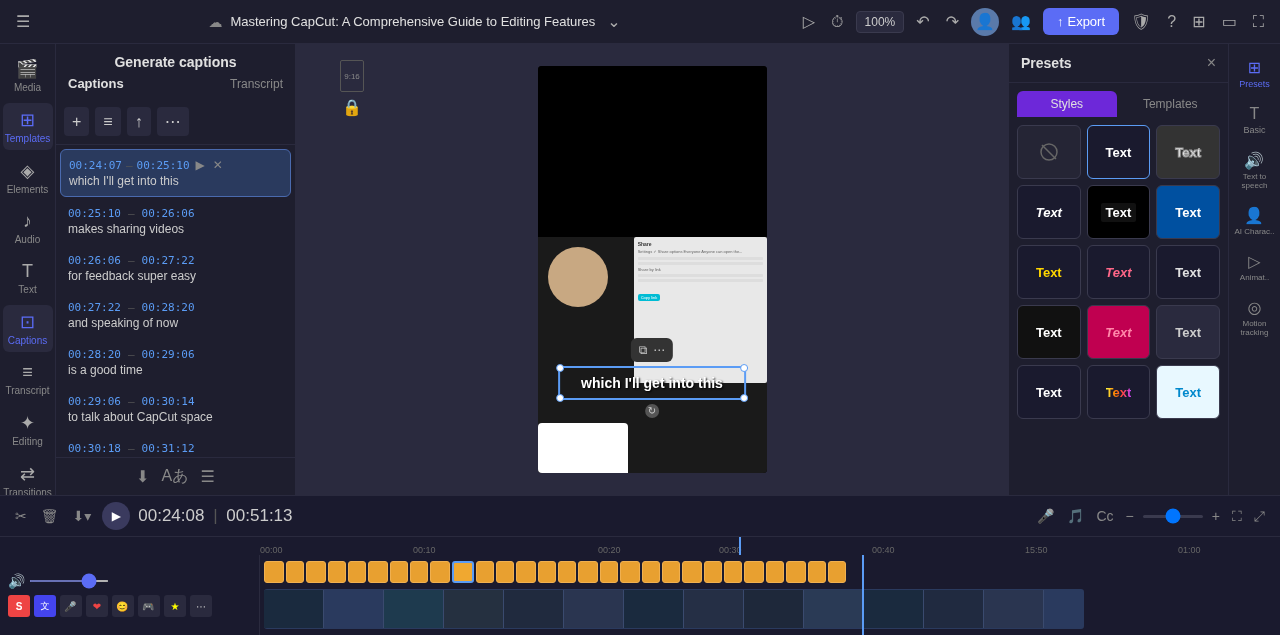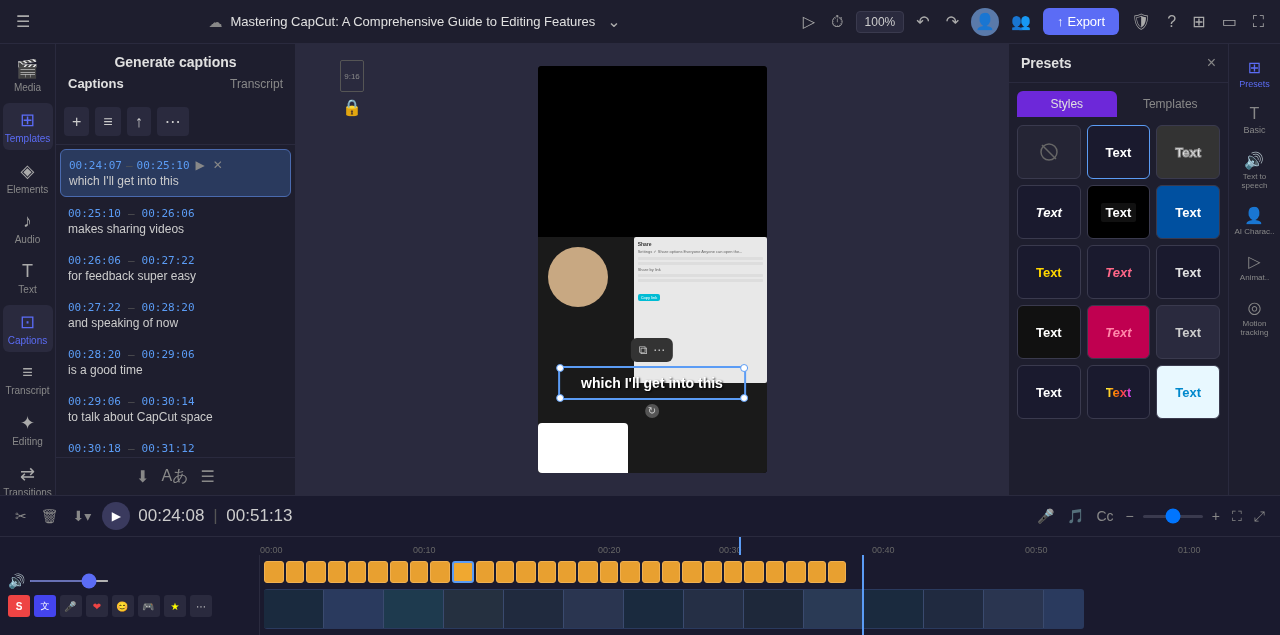--- a/index.html
+++ b/index.html
@@ -449,21 +449,21 @@
       <div style="position:absolute;left:30%;display:flex;flex-direction:column;align-items:flex-end;margin-left:32px;">
         <span style="font-size:9px;color:#666;">00:20</span>
       </div>
       <div style="position:absolute;left:45%;display:flex;flex-direction:column;align-items:center;">
         <span style="font-size:9px;color:#666;">00:30</span>
       </div>
       <div style="position:absolute;left:60%;display:flex;flex-direction:column;align-items:flex-start;">
         <span style="font-size:9px;color:#666;">00:40</span>
       </div>
       <div style="position:absolute;left:75%;display:flex;flex-direction:column;align-items:center;">
-        <span style="font-size:9px;color:#666;">00:50</span>
+        <span style="font-size:9px;color:#666;">15:50</span>
       </div>
       <div style="position:absolute;left:90%;display:flex;flex-direction:column;align-items:center;">
         <span style="font-size:9px;color:#666;">01:00</span>
       </div>
 
       <div style="position:absolute;left:47%;top:0;bottom:0;width:2px;background:#5b9cf5;z-index:10;"></div>
     </div>
   </div>
 
   <div style="flex:1;overflow-x:auto;overflow-y:hidden;position:relative;background:#1a1a2e;">

